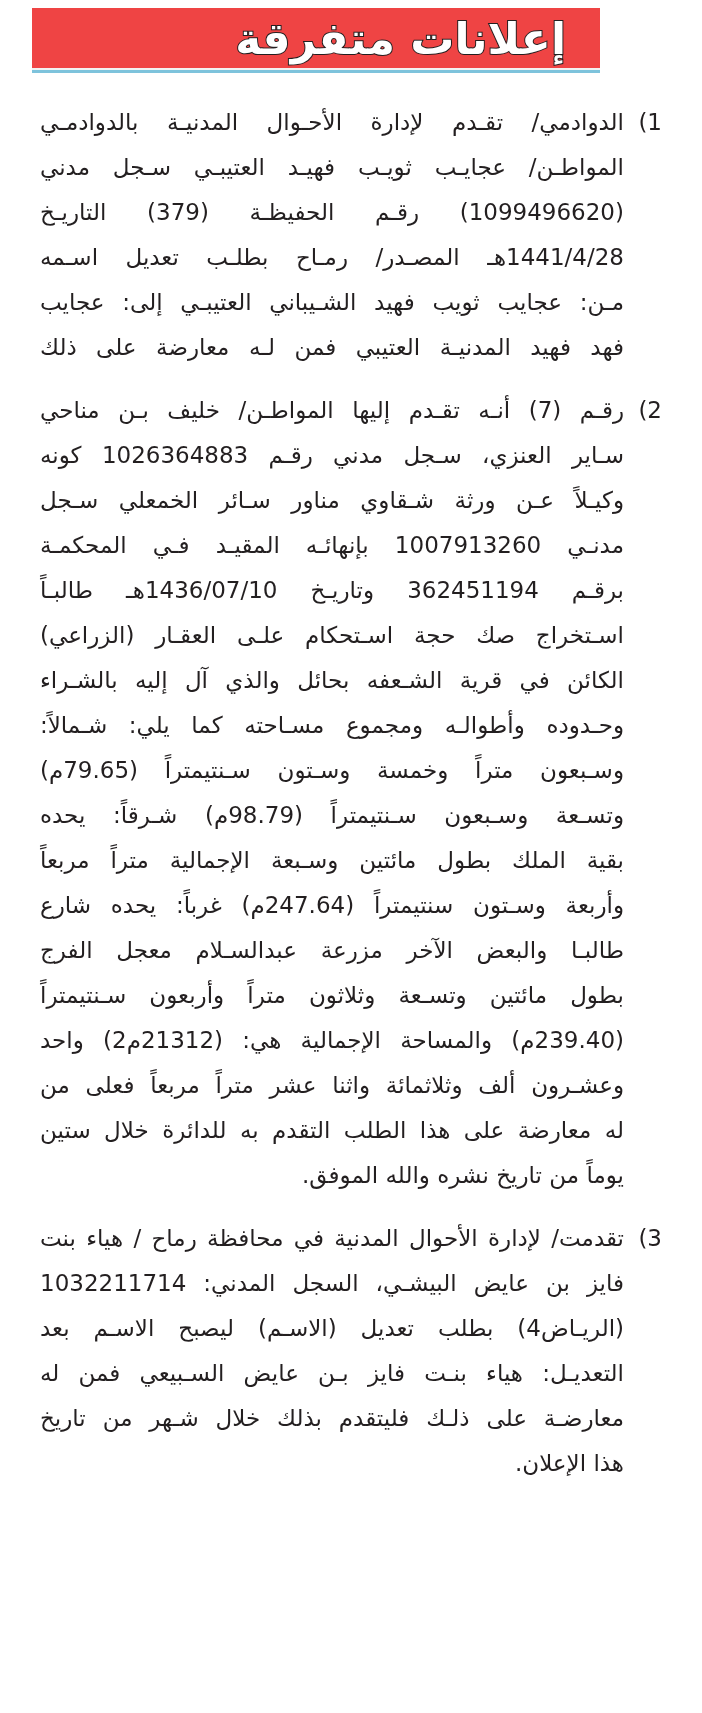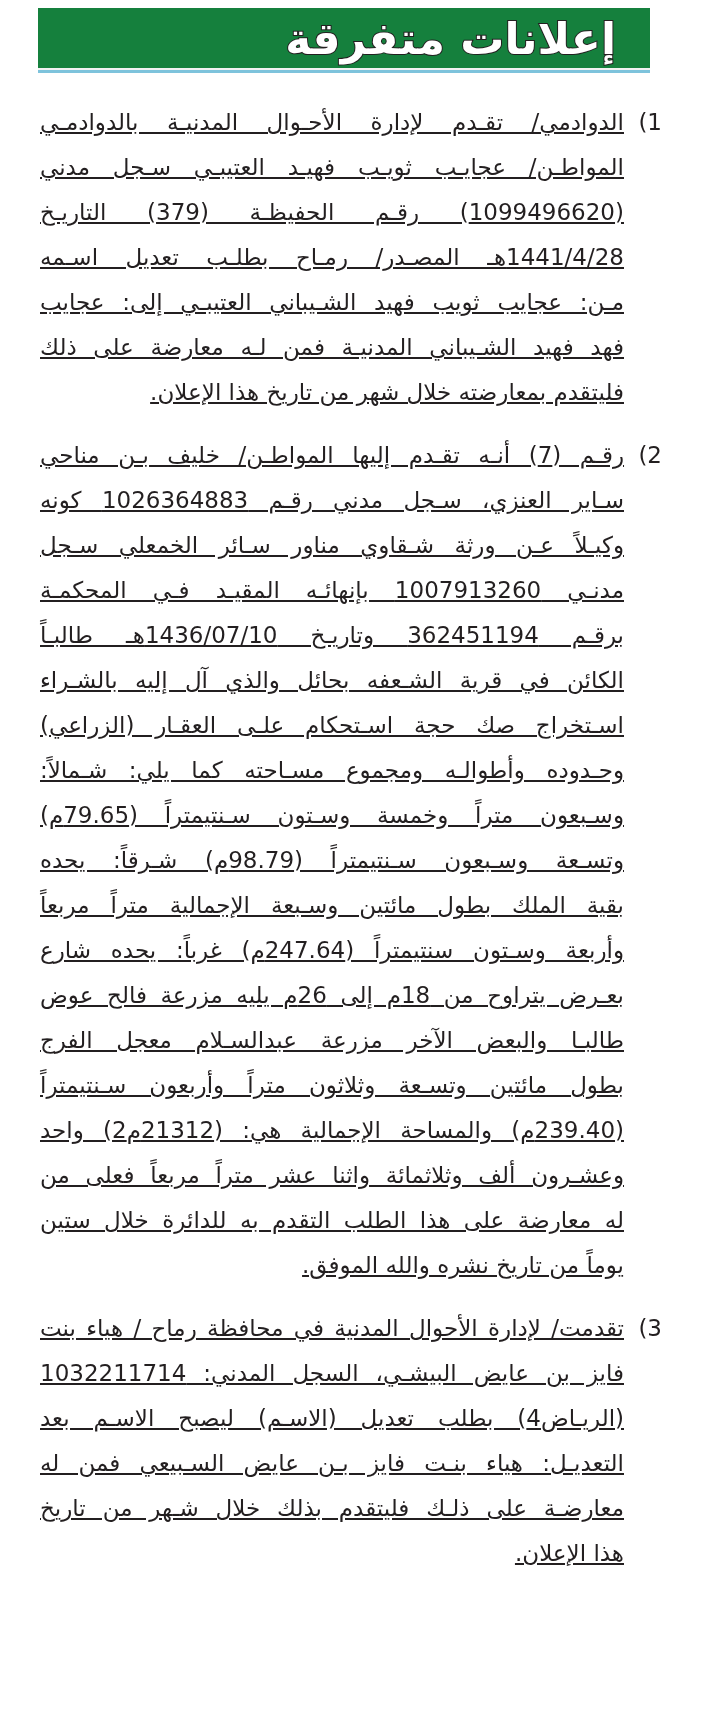--- a/index.html
+++ b/index.html
@@ -10,25 +10,25 @@
     body {
       width: 702px;
       height: 1713px;
       position: relative;
       overflow: hidden;
       font-family: "DejaVu Sans", sans-serif;
       color: #231f20;
     }
     .header {
       position: absolute;
-      left: 38px;
+      left: 32px;
       top: 8px;
-      width: 612px;
+      width: 568px;
       height: 62px;
-      background: #15803d;
+      background: #ef4444;
       border-bottom: 3px solid #7ec3dc;
       box-shadow: inset 0 -2px 0 #f2f2f2;
     }
     .header-title {
       position: absolute;
       right: 34px;
       top: 2px;
       direction: rtl;
       font-family: "DejaVu Sans", sans-serif;
       font-weight: bold;
@@ -64,21 +64,20 @@
       font-size: 23px;
       line-height: 45px;
       text-align: justify;
       text-align-last: right;
     }
     .notice-line {
       display: block;
       text-align: justify;
       text-align-last: justify;
       white-space: nowrap;
-      text-decoration: underline;
     }
     .notice-line.last {
       text-align-last: right;
     }
   </style>
 </head>
 <body>
 
 <div class="header">
   <div class="header-title">إعلانات متفرقة</div>
@@ -87,41 +86,39 @@
 <div class="notices">
 
   <div class="notice">
     <div class="notice-num">1)</div>
     <div class="notice-body">
       <span class="notice-line">الدوادمي/ تقـدم لإدارة الأحـوال المدنيـة بالدوادمـي</span>
       <span class="notice-line">المواطـن/ عجايـب ثويـب فهيـد العتيبـي سـجل مدني</span>
       <span class="notice-line">(1099496620) رقـم الحفيظـة (379) التاريـخ</span>
       <span class="notice-line">1441/4/28هـ المصـدر/ رمـاح بطلـب تعديل اسـمه</span>
       <span class="notice-line">مـن: عجايب ثويب فهيد الشـيباني العتيبـي إلى: عجايب</span>
-      <span class="notice-line">فهد فهيد الشـيباني المدنيـة فمن لـه معارضة على ذلك</span>
-      <span class="notice-line last">فليتقدم بمعارضته خلال شهر من تاريخ هذا الإعلان.</span>
+      <span class="notice-line">فهد فهيد المدنيـة العتيبي فمن لـه معارضة على ذلك</span>
     </div>
   </div>
 
   <div class="notice">
     <div class="notice-num">2)</div>
     <div class="notice-body">
       <span class="notice-line">رقـم (7) أنـه تقـدم إليها المواطـن/ خليف بـن مناحي</span>
       <span class="notice-line">سـاير العنزي، سـجل مدني رقـم 1026364883 كونه</span>
       <span class="notice-line">وكيـلاً عـن ورثة شـقاوي مناور سـائر الخمعلي سـجل</span>
       <span class="notice-line">مدنـي 1007913260 بإنهائـه المقيـد فـي المحكمـة</span>
       <span class="notice-line">برقـم 362451194 وتاريـخ 1436/07/10هـ طالبـاً</span>
+      <span class="notice-line">اسـتخراج صك حجة اسـتحكام علـى العقـار (الزراعي)</span>
       <span class="notice-line">الكائن في قرية الشـعفه بحائل والذي آل إليه بالشـراء</span>
-      <span class="notice-line">اسـتخراج صك حجة اسـتحكام علـى العقـار (الزراعي)</span>
       <span class="notice-line">وحـدوده وأطوالـه ومجموع مسـاحته كما يلي: شـمالاً:</span>
       <span class="notice-line">وسـبعون متراً وخمسة وسـتون سـنتيمتراً (79.65م)</span>
       <span class="notice-line">وتسـعة وسـبعون سـنتيمتراً (98.79م) شـرقاً: يحده</span>
       <span class="notice-line">بقية الملك بطول مائتين وسـبعة الإجمالية متراً مربعاً</span>
       <span class="notice-line">وأربعة وسـتون سنتيمتراً (247.64م) غرباً: يحده شارع</span>
-      <span class="notice-line">بعـرض يتراوح من 18م إلى 26م يليه مزرعة فالح عوض</span>
       <span class="notice-line">طالبـا والبعض الآخر مزرعة عبدالسـلام معجل الفرج</span>
       <span class="notice-line">بطول مائتين وتسـعة وثلاثون متراً وأربعون سـنتيمتراً</span>
       <span class="notice-line">(239.40م) والمساحة الإجمالية هي: (21312م2) واحد</span>
       <span class="notice-line">وعشـرون ألف وثلاثمائة واثنا عشر متراً مربعاً فعلى من</span>
       <span class="notice-line">له معارضة على هذا الطلب التقدم به للدائرة خلال ستين</span>
       <span class="notice-line last">يوماً من تاريخ نشره والله الموفق.</span>
     </div>
   </div>
 
   <div class="notice">

